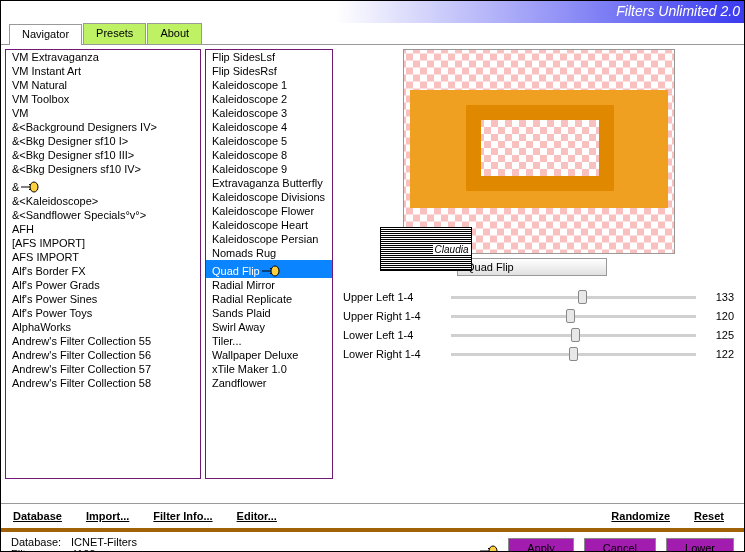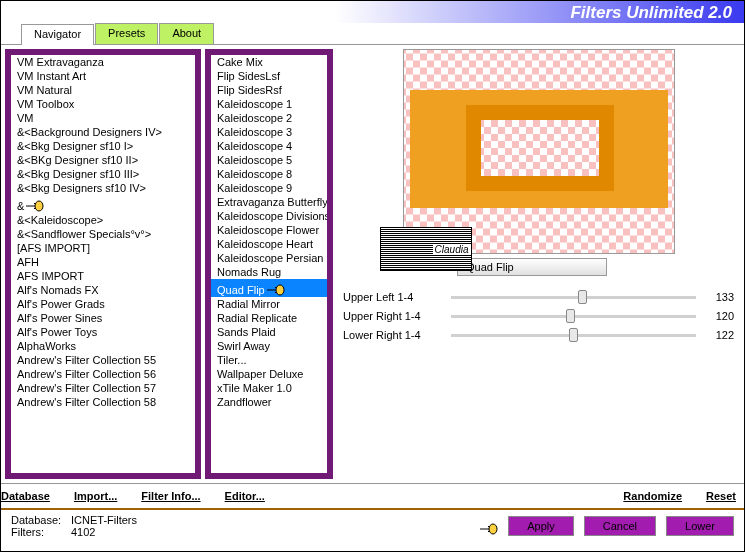--- a/index.html
+++ b/index.html
@@ -1,42 +1,42 @@
 <!DOCTYPE html>
 <html><head>
 <meta charset="utf-8">
 <style>
 * { margin: 0; padding: 0; box-sizing: border-box; font-family: Tahoma, sans-serif; font-size: 11px; }
 body { background: #fff; width: 745px; height: 552px; border: 1px solid #000; overflow: hidden; position: relative; }
 .title-bar { background: linear-gradient(to right, #fff 45%, #3a3af0 100%); height: 22px; position: relative; }
-.title-text { position: absolute; right: 12px; top: 2px; color: #fff; font-style: italic; font-weight: bold; font-size: 17px; }
-.tabs { display: flex; height: 22px; border-bottom: 1px solid #999; padding-left: 20px; }
+.title-text { position: absolute; right: 4px; top: 2px; color: #fff; font-style: italic; font-weight: normal; font-size: 14px; }
+.tabs { display: flex; height: 22px; border-bottom: 1px solid #999; padding-left: 8px; }
 .tab { padding: 3px 12px; border: 1px solid #999; border-bottom: none; margin-right: 1px; background: #bef264; cursor: pointer; }
 .tab.active { background: #fff; position: relative; top: 1px; }
 .content { display: flex; height: 438px; padding: 4px; gap: 4px; }
-.list-panel { width: 196px; border: 6px solid #701a75; background: #fff; display: flex; flex-direction: column; }
+.list-panel { width: 196px; border: 1px solid #701a75; background: #fff; display: flex; flex-direction: column; }
 .list-panel.wide { width: 128px; }
 .list-body { flex: 1; overflow-y: scroll; overflow-x: hidden; }
 .list-item { padding: 1px 6px; white-space: nowrap; cursor: pointer; }
 .list-item.selected { background: #0a84ff; color: #fff; }
 .right-panel { flex: 1; display: flex; flex-direction: column; }
 .preview-box { width: 272px; height: 205px; margin: 0 auto; border: 1px solid #999; position: relative; background: repeating-conic-gradient(#f9c0c0 0% 25%, #fff 0% 50%) 50% / 14px 14px; }
 .preview-gold { position: absolute; left: 6px; top: 40px; width: 258px; height: 118px; background: #f0a020; }
 .preview-inner { position: absolute; left: 62px; top: 55px; width: 148px; height: 86px; background: repeating-conic-gradient(#f9c0c0 0% 25%, #fff 0% 50%) 50% / 14px 14px; border: 15px solid #e08800; }
 .watermark { position: absolute; bottom: -18px; left: -24px; width: 92px; height: 44px; background: repeating-linear-gradient(0deg, #000 0 1px, #fff 1px 2px); border: 1px solid #000; display: flex; align-items: center; justify-content: flex-end; }
 .watermark span { background: #fff; padding: 0 2px; font-style: italic; font-size: 10px; }
 .filter-name-row { display: flex; align-items: center; margin: 4px 0 12px; }
 .filter-name-box { margin-left: 120px; border: 1px solid #999; padding: 2px 8px; width: 150px; background: linear-gradient(#fff, #e0e0e0); }
 .sliders { padding: 0 6px; }
 .slider-row { display: flex; align-items: center; height: 18px; margin-bottom: 1px; }
 .slider-label { width: 100px; }
 .slider-track { flex: 1; height: 3px; background: #d0d0d0; position: relative; margin: 0 8px; }
 .slider-thumb { position: absolute; width: 9px; height: 14px; background: #e8e8e8; border: 1px solid #888; top: -6px; border-radius: 2px; }
 .slider-val { width: 30px; text-align: right; }
-.bottom-btns { border-top: 1px solid #999; border-bottom: 2px solid #a16207; padding: 6px 0; display: flex; align-items: center; }
+.bottom-btns { border-top: 1px solid #999; border-bottom: 4px solid #a16207; padding: 6px 12px; display: flex; align-items: center; margin-top: 20px; }
 .link-btn { font-weight: bold; text-decoration: underline; cursor: pointer; margin-right: 24px; }
 .spacer { flex: 1; }
 .status-row { padding: 4px 10px; display: flex; align-items: center; gap: 10px; }
 .status-left { flex: 1; }
 .status-line { display: flex; }
 .status-lbl { width: 60px; }
 .btn { padding: 3px 18px; border: 1px solid #888; background: #a21caf; cursor: pointer; }
 .pointer { display: inline-block; width: 20px; height: 14px; position: relative; top: 3px; }
 .pointer svg { width: 20px; height: 14px; }
 ::-webkit-scrollbar { width: 16px; }
@@ -60,46 +60,44 @@
 <div class="content">
   <div class="list-panel">
     <div class="list-body" id="list1">
         <div class="list-item">VM Extravaganza</div>
         <div class="list-item">VM Instant Art</div>
         <div class="list-item">VM Natural</div>
         <div class="list-item">VM Toolbox</div>
         <div class="list-item">VM</div>
         <div class="list-item">&amp;&lt;Background Designers IV&gt;</div>
         <div class="list-item">&amp;&lt;Bkg Designer sf10 I&gt;</div>
-        <div class="list-item">&amp;&lt;BKg Designer sf10 II&gt;</div>
         <div class="list-item">&amp;&lt;Bkg Designer sf10 III&gt;</div>
         <div class="list-item">&amp;&lt;Bkg Designers sf10 IV&gt;</div>
         <div class="list-item">&amp;<bkg kaleidoscope=""><span class="pointer"><svg viewBox="0 0 20 14">
                 <path d="M2 7 L12 7 M10 4 L13 7 L10 10" stroke="#000" fill="none" stroke-width="1"></path>
                 <ellipse cx="15" cy="7" rx="4" ry="5" fill="#ffd040" stroke="#000"></ellipse>
               </svg></span></bkg></div>
         <div class="list-item">&amp;&lt;Kaleidoscope&gt;</div>
         <div class="list-item">&amp;&lt;Sandflower Specials°v°&gt;</div>
+        <div class="list-item">AFH</div>
         <div class="list-item">[AFS IMPORT]</div>
-        <div class="list-item">AFH</div>
         <div class="list-item">AFS IMPORT</div>
-        <div class="list-item">Alf's Nomads FX</div>
+        <div class="list-item">Alf's Border FX</div>
         <div class="list-item">Alf's Power Grads</div>
         <div class="list-item">Alf's Power Sines</div>
         <div class="list-item">Alf's Power Toys</div>
         <div class="list-item">AlphaWorks</div>
         <div class="list-item">Andrew's Filter Collection 55</div>
         <div class="list-item">Andrew's Filter Collection 56</div>
         <div class="list-item">Andrew's Filter Collection 57</div>
         <div class="list-item">Andrew's Filter Collection 58</div>
       </div>
   </div>
   <div class="list-panel wide">
     <div class="list-body" id="list2">
-        <div class="list-item">Cake Mix</div>
         <div class="list-item">Flip SidesLsf</div>
         <div class="list-item">Flip SidesRsf</div>
         <div class="list-item">Kaleidoscope 1</div>
         <div class="list-item">Kaleidoscope 2</div>
         <div class="list-item">Kaleidoscope 3</div>
         <div class="list-item">Kaleidoscope 4</div>
         <div class="list-item">Kaleidoscope 5</div>
         <div class="list-item">Kaleidoscope 8</div>
         <div class="list-item">Kaleidoscope 9</div>
         <div class="list-item">Extravaganza Butterfly</div>
@@ -142,20 +140,27 @@
           <span class="slider-val">133</span>
         </div>
         <div class="slider-row">
           <span class="slider-label">Upper Right 1-4</span>
           <div class="slider-track">
             <div class="slider-thumb" style="left:47%"></div>
           </div>
           <span class="slider-val">120</span>
         </div>
         <div class="slider-row">
+          <span class="slider-label">Lower Left 1-4</span>
+          <div class="slider-track">
+            <div class="slider-thumb" style="left:49%"></div>
+          </div>
+          <span class="slider-val">125</span>
+        </div>
+        <div class="slider-row">
           <span class="slider-label">Lower Right 1-4</span>
           <div class="slider-track">
             <div class="slider-thumb" style="left:48%"></div>
           </div>
           <span class="slider-val">122</span>
         </div>
       </div>
   </div>
 </div>
 

